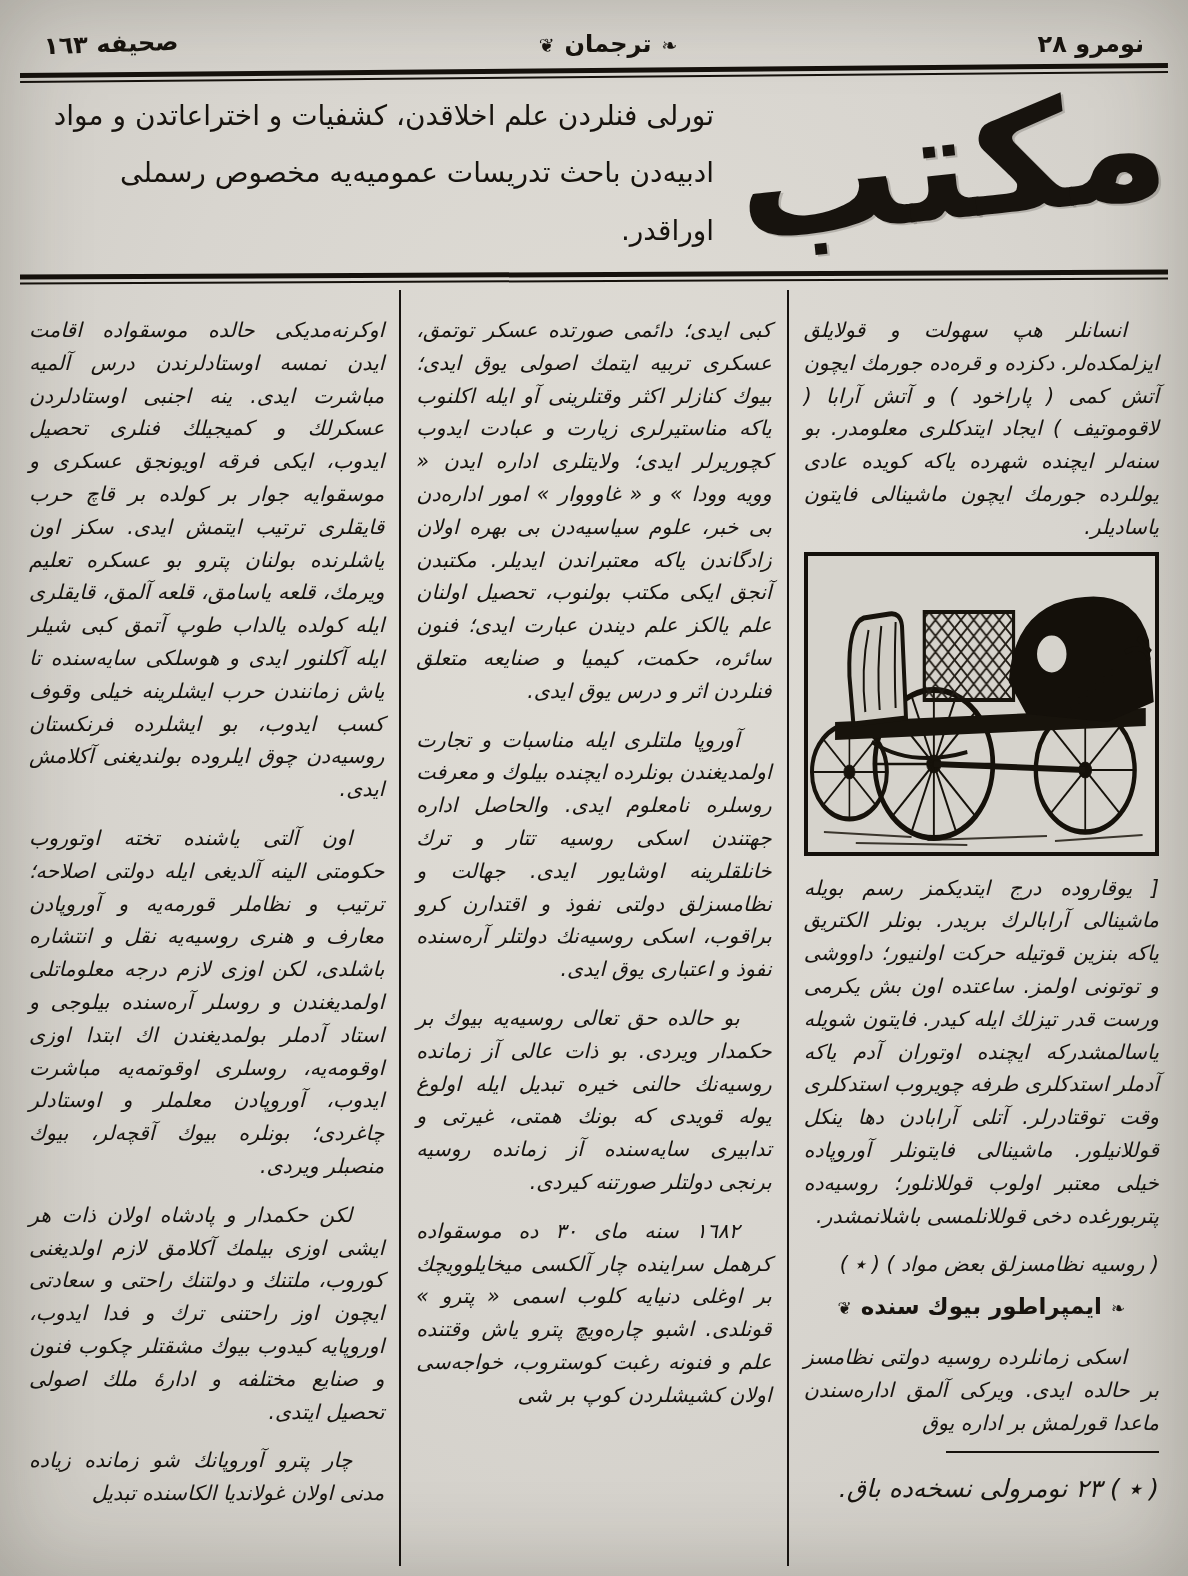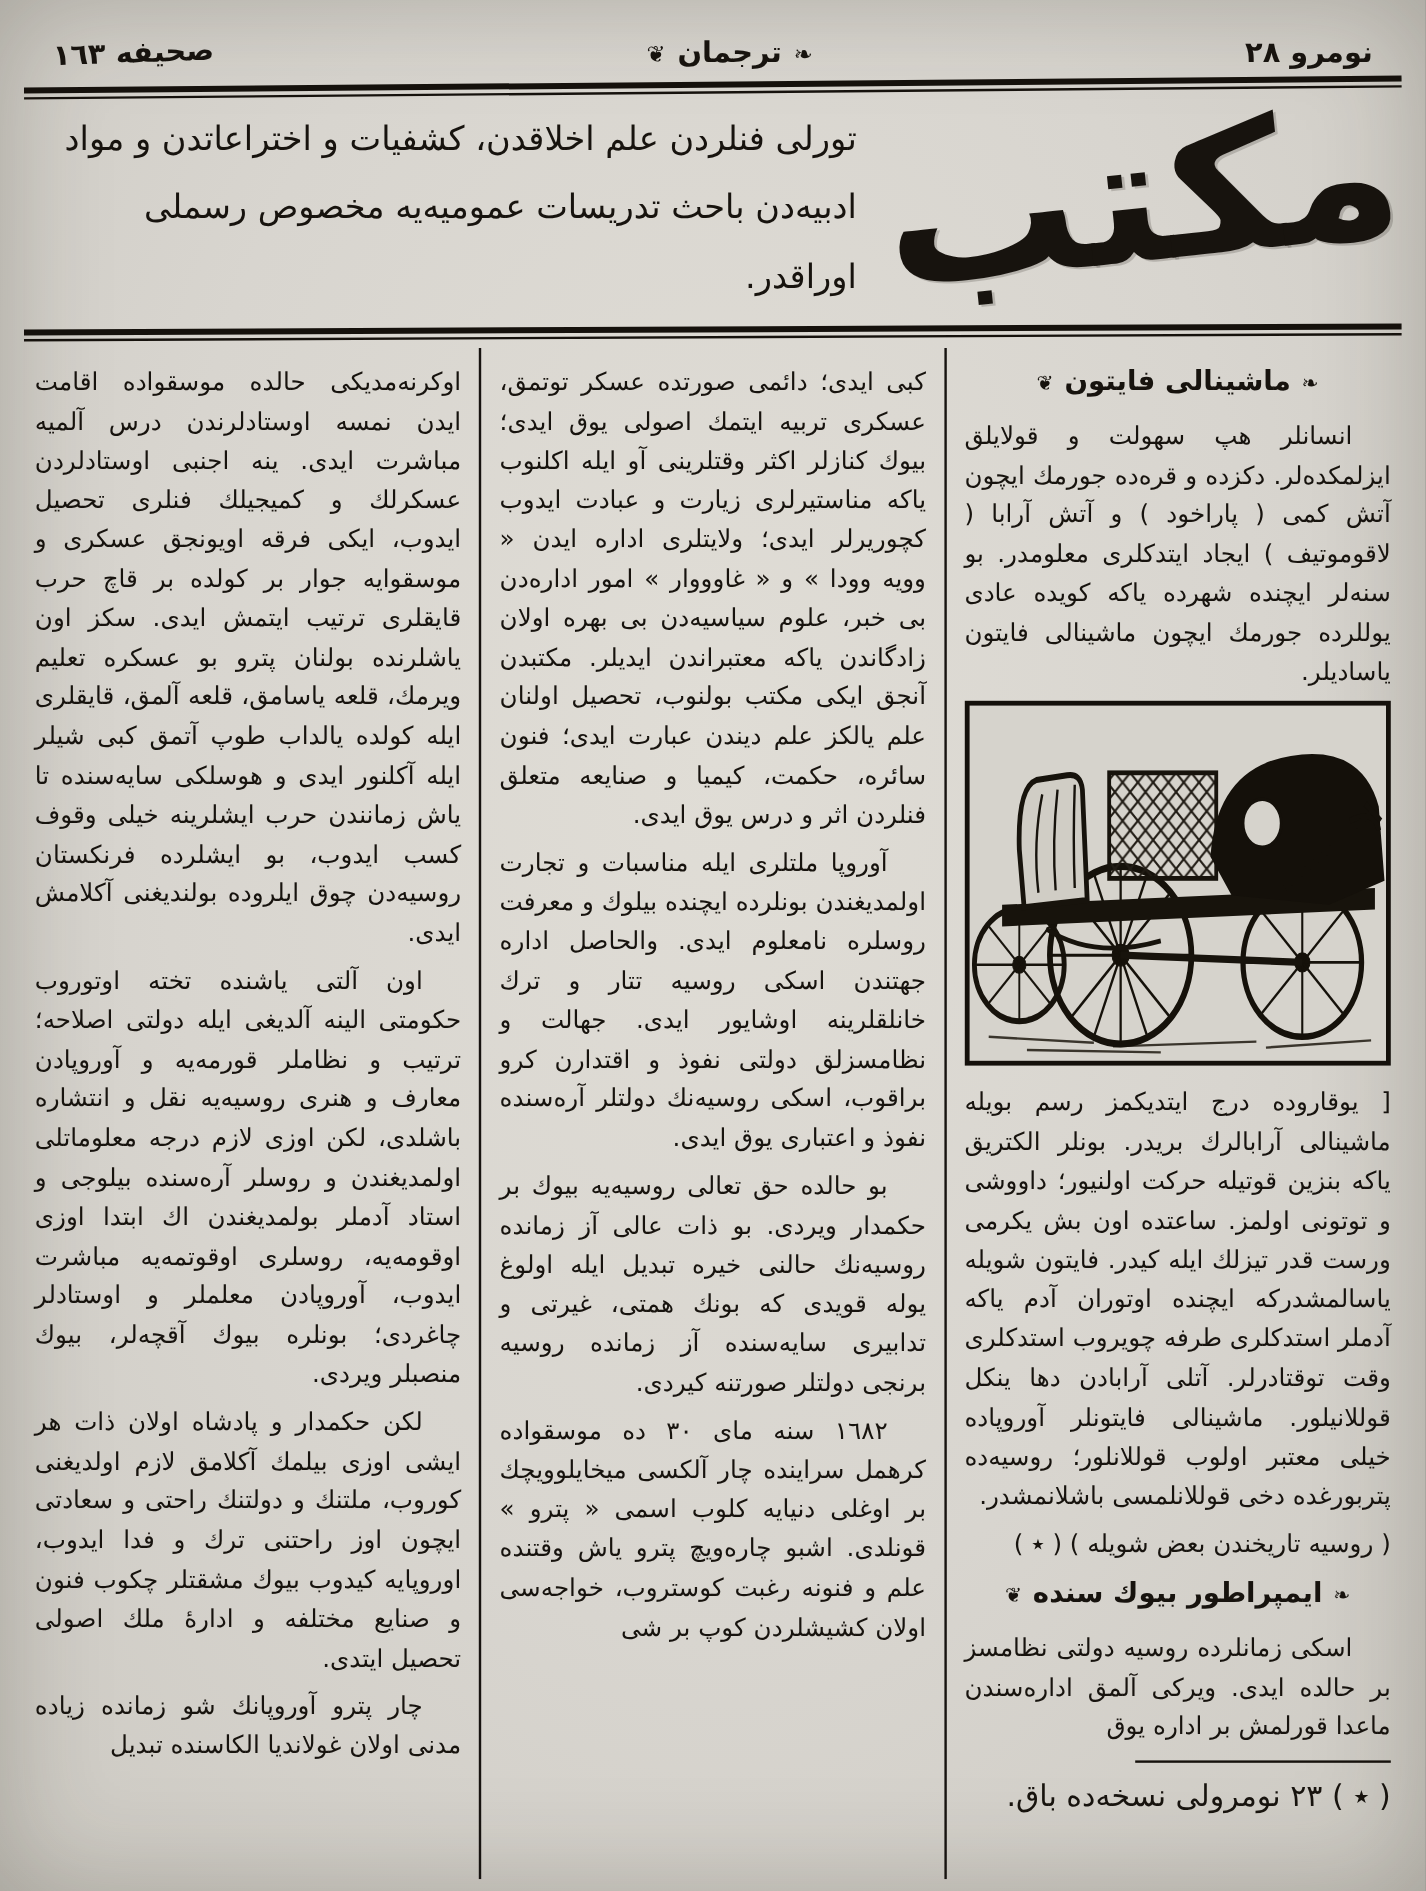--- a/index.html
+++ b/index.html
@@ -44,21 +44,21 @@
     display:flex;height:1276px;margin-top:8px;padding:0 14px;
     box-sizing:border-box;overflow:hidden;
   }
   .col{
     flex:1;padding:8px 15px 0 15px;
     font-size:20.5px;line-height:1.6;text-align:justify;
     border-left:2px solid #171310;
     overflow:hidden;
   }
   .col:last-child{border-left:none;}
-  .col p{margin:4px 0 7px 0;text-indent:32px;}
+  .col p{margin:16px 0 7px 0;text-indent:32px;font-style:italic;}
   .col p.noindent{text-indent:0;}
   .article-heading{
     text-align:center;font-weight:bold;font-size:23px;margin:2px 0 10px 0;
   }
   .article-heading .orn{font-size:17px;padding:0 9px;font-weight:normal;}
   
   .figure{
     border:4px solid #14100b;background:#d6d3cc;
     height:296px;margin:8px 0 14px 0;overflow:hidden;
   }
@@ -93,21 +93,20 @@
   </div>
 
   <div class="rule-double rule-mid">
     <div class="thick"></div>
       <div class="thin"></div>
   </div>
 
   <div class="columns">
 
     <div class="col">
-      <div class="article-heading"><span class="orn">❧</span><span>ماشينالى فايتون</span><span class="orn">❦</span></div>
       <p>انسانلر هپ سهولت و قولايلق ايزلمكده‌لر. دكزده و قره‌ده جورمك ايچون آتش كمى ( پاراخود ) و آتش آرابا ( لاقوموتيف ) ايجاد ايتدكلرى معلومدر. بو سنه‌لر ايچنده شهرده ياكه كويده عادى يوللرده جورمك ايچون ماشينالى فايتون ياساديلر.</p>
 
       <div class="figure">
         <svg viewBox="0 0 436 296" preserveAspectRatio="none">
           <defs>
             <pattern id="lat" width="16" height="16" patternUnits="userSpaceOnUse">
               <path d="M0 16 L16 0 M-4 4 L4 -4 M12 20 L20 12" stroke="#211c15" stroke-width="2" fill="none"></path>
               <path d="M0 0 L16 16 M-4 12 L4 20 M12 -4 L20 4" stroke="#211c15" stroke-width="2" fill="none"></path>
             </pattern>
           </defs>
@@ -166,21 +165,21 @@
           <path d="M252 126 q6 -74 84 -84 q74 -10 92 42 l6 62 -58 20 -102 -8 z" fill="#14100a"></path>
           <circle cx="306" cy="98" r="20" fill="#d6d3cc" stroke="#14100a" stroke-width="3"></circle>
           <path d="M398 96 q26 -10 30 8" stroke="#14100a" stroke-width="5" fill="none"></path>
 
           <line x1="330" y1="152" x2="422" y2="88" stroke="#14100a" stroke-width="5"></line>
           <line x1="414" y1="82" x2="430" y2="96" stroke="#14100a" stroke-width="5"></line>
         </svg>
       </div>
 
       <p class="noindent">[ يوقاروده درج ايتديكمز رسم بويله ماشينالى آرابالرك بريدر. بونلر الكتريق ياكه بنزين قوتيله حركت اولنيور؛ داووشى و توتونى اولمز. ساعتده اون بش يكرمى ورست قدر تيزلك ايله كيدر. فايتون شويله ياسالمشدركه ايچنده اوتوران آدم ياكه آدملر استدكلرى طرفه چويروب استدكلرى وقت توقتادرلر. آتلى آرابادن دها ينكل قوللانيلور. ماشينالى فايتونلر آوروپاده خيلى معتبر اولوب قوللانلور؛ روسيه‌ده پتربورغده دخى قوللانلمسى باشلانمشدر.</p>
-      <p class="noindent source-line">( روسيه تاريخندن بعض شويله ) ( ٭ )</p>
+      <p class="noindent source-line">( روسيه نظامسزلق بعض مواد ) ( ٭ )</p>
 
       <div class="article-heading"><span class="orn">❧</span><span>ايمپراطور بيوك سنده</span><span class="orn">❦</span></div>
       <p>اسكى زمانلرده روسيه دولتى نظامسز بر حالده ايدى. ويركى آلمق اداره‌سندن ماعدا قورلمش بر اداره يوق</p>
 
       <div class="footnote-rule"></div>
       <p class="noindent footnote-text">( ٭ ) ٢٣ نومرولى نسخه‌ده باق.</p>
     </div>
 
     <div class="col">
       <p class="noindent">كبى ايدى؛ دائمى صورتده عسكر توتمق، عسكرى تربيه ايتمك اصولى يوق ايدى؛ بيوك كنازلر اكثر وقتلرينى آو ايله اكلنوب ياكه مناستيرلرى زيارت و عبادت ايدوب كچوريرلر ايدى؛ ولايتلرى اداره ايدن « وويه وودا » و « غاوووار » امور اداره‌دن بى خبر، علوم سياسيه‌دن بى بهره اولان زادگاندن ياكه معتبراندن ايديلر. مكتبدن آنجق ايكى مكتب بولنوب، تحصيل اولنان علم يالكز علم ديندن عبارت ايدى؛ فنون سائره، حكمت، كيميا و صنايعه متعلق فنلردن اثر و درس يوق ايدى.</p>

